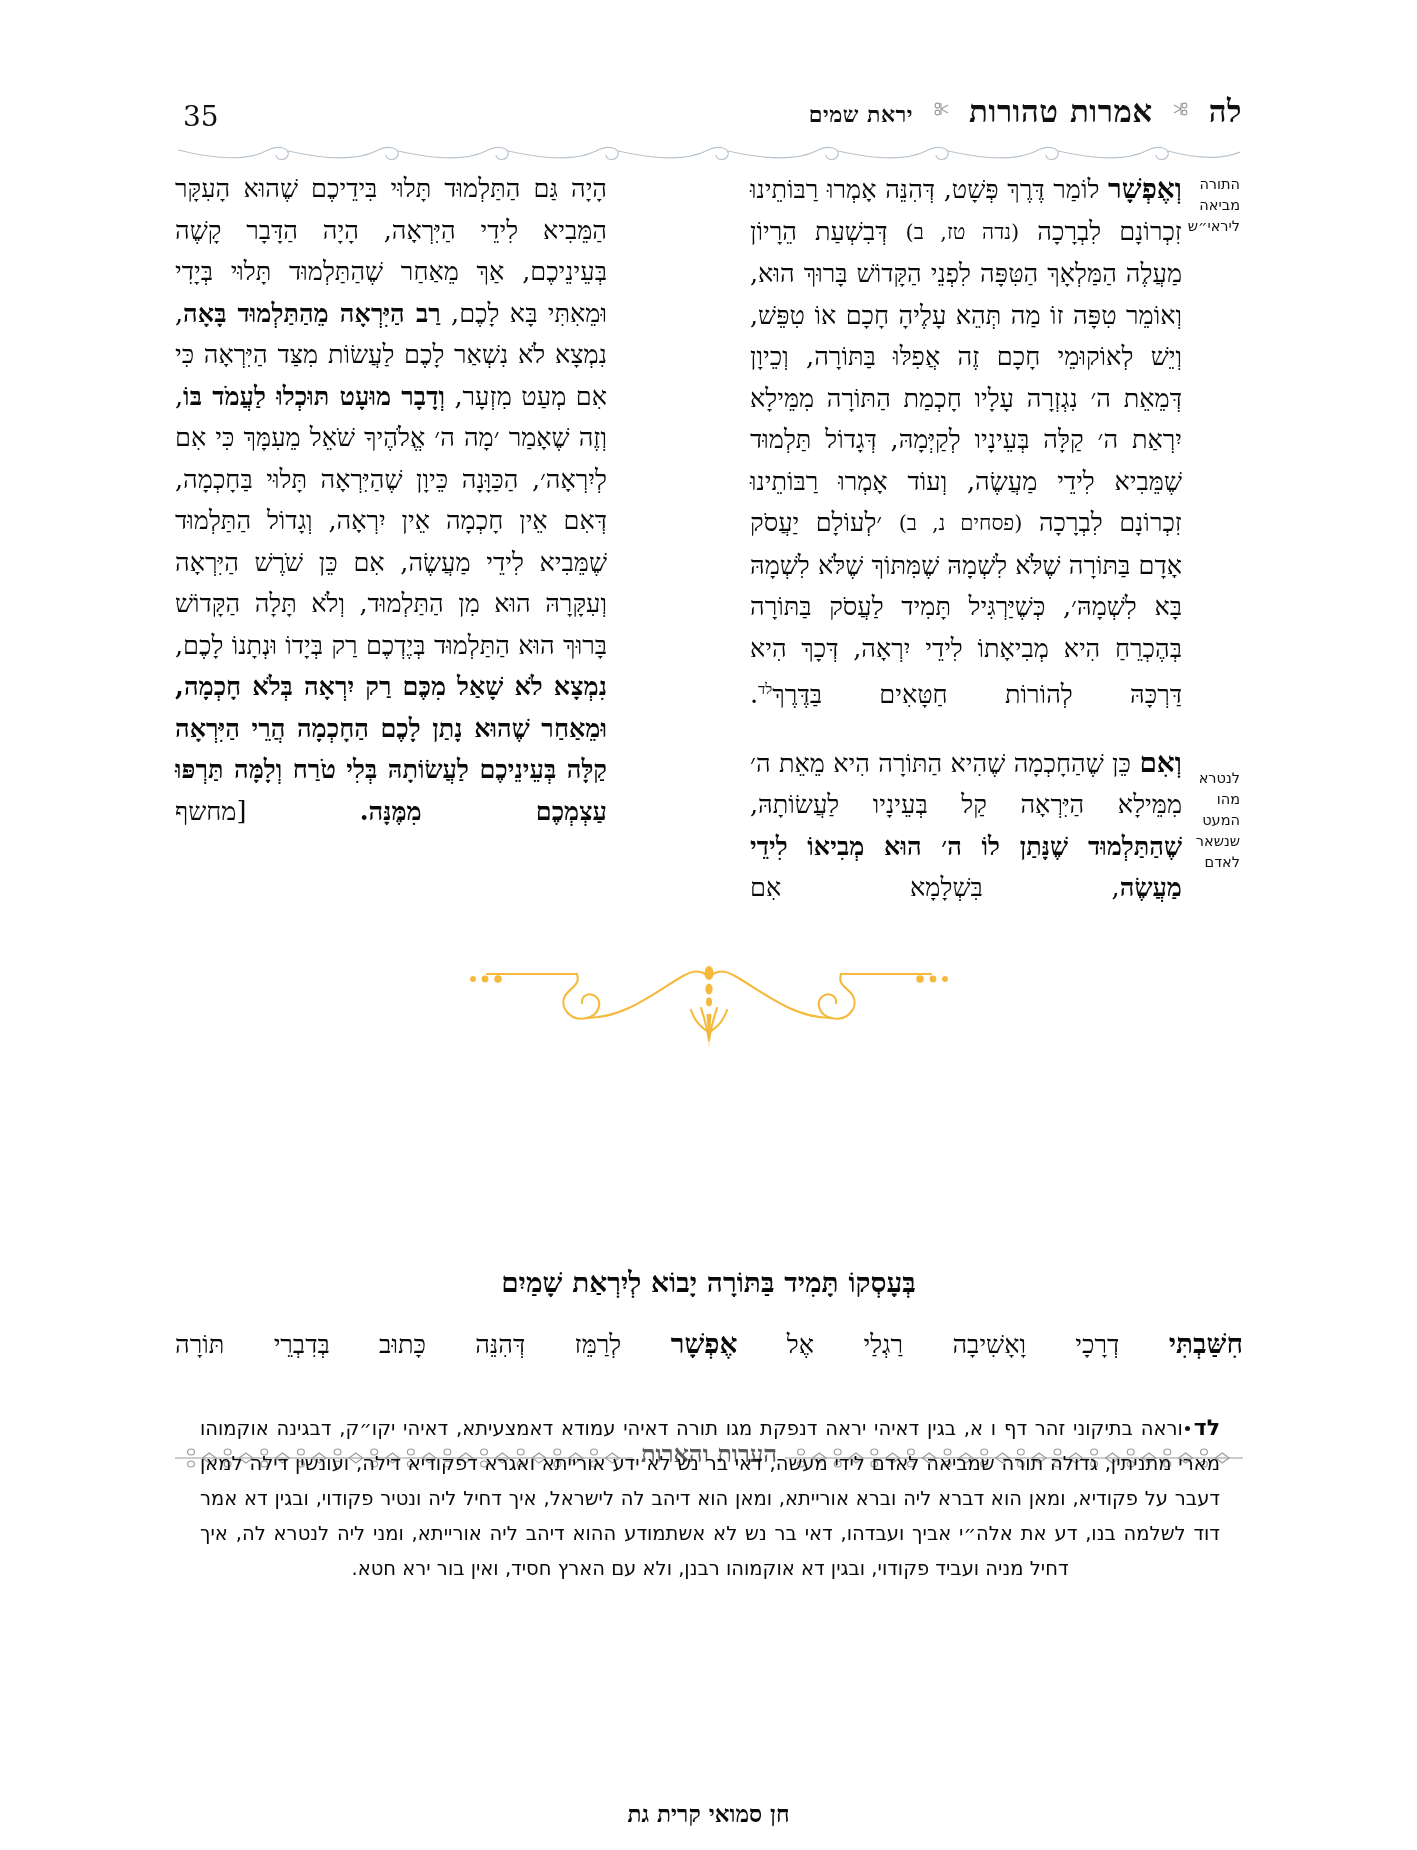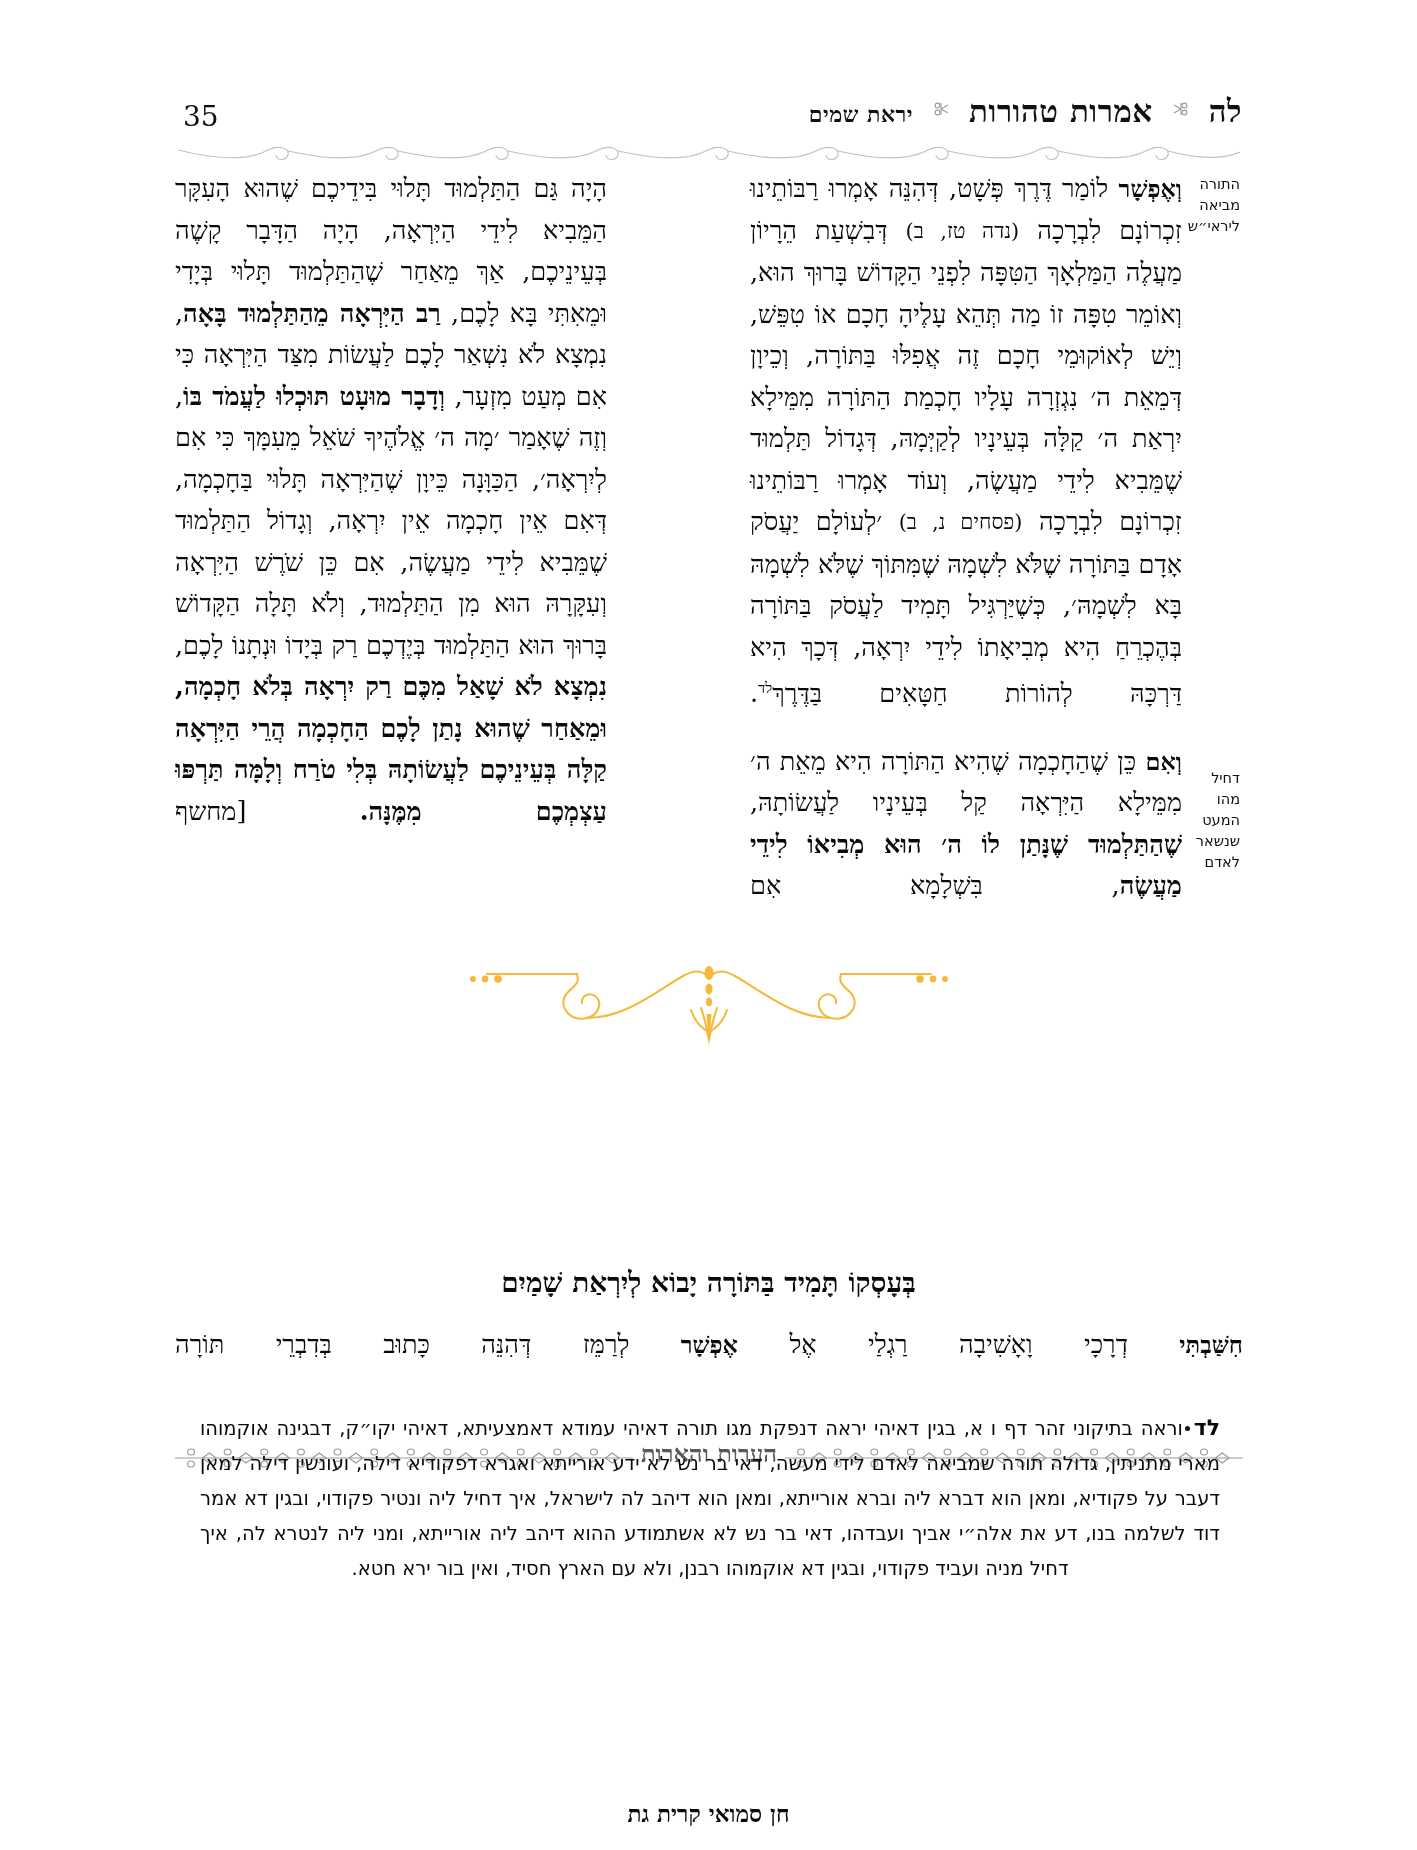--- a/index.html
+++ b/index.html
@@ -102,21 +102,21 @@
   .col-left  { left: 0px; }
 
   .col p {
     margin: 0;
     text-align: justify;
     text-align-last: justify;
   }
 
   .bigword {
     font-weight: bold;
-    font-size: 24px;
+    font-size: 28px;
   }
   .bold {
     font-weight: bold;
   }
   .cite {
     font-size: 21px;
     font-weight: normal;
     letter-spacing: 0;
     vertical-align: 1px;
   }
@@ -321,21 +321,21 @@
       <p style="height:26px">&nbsp;</p>
 
       <p><span class="bigword">וְאִם</span><span> כֵּן שֶׁהַחָכְמָה שֶׁהִיא הַתּוֹרָה הִיא מֵאֵת ה׳ מִמֵּילָא הַיִּרְאָה קַל בְּעֵינָיו לַעֲשׂוֹתָהּ, </span><span class="bold">שֶׁהַתַּלְמוּד שֶׁנָּתַן לוֹ ה׳ הוּא מְבִיאוֹ לִידֵי מַעֲשֶׂה</span><span>, בִּשְׁלָמָא אִם</span></p>
 
       <div class="gloss gloss-1">
         <div>התורה</div>
         <div>מביאה</div>
         <div>ליראי״ש</div>
       </div>
       <div class="gloss gloss-2">
-        <div>דחיל</div>
+        <div>לנטרא</div>
         <div>מהו</div>
         <div>המעט</div>
         <div>שנשאר</div>
         <div>לאדם</div>
       </div>
     </div>
 
     <div class="col col-left">
       <p><span>הָיָה גַּם הַתַּלְמוּד תָּלוּי בִּידֵיכֶם שֶׁהוּא הָעִקָּר הַמֵּבִיא לִידֵי הַיִּרְאָה, הָיָה הַדָּבָר קָשֶׁה בְּעֵינֵיכֶם, אַךְ מֵאַחַר שֶׁהַתַּלְמוּד תָּלוּי בְּיָדִי וּמֵאִתִּי בָּא לָכֶם, </span><span class="bold">רַב הַיִּרְאָה מֵהַתַּלְמוּד בָּאָה</span><span>, נִמְצָא לֹא נִשְׁאַר לָכֶם לַעֲשׂוֹת מִצַּד הַיִּרְאָה כִּי אִם מְעַט מִזְעָר, </span><span class="bold">וְדָבָר מוּעָט תּוּכְלוּ לַעֲמֹד בּוֹ</span><span>, וְזֶה שֶׁאָמַר ׳מָה ה׳ אֱלֹהֶיךָ שֹׁאֵל מֵעִמָּךְ כִּי אִם לְיִרְאָה׳, הַכַּוָּנָה כֵּיוָן שֶׁהַיִּרְאָה תָּלוּי בַּחָכְמָה, דְּאִם אֵין חָכְמָה אֵין יִרְאָה, וְגָדוֹל הַתַּלְמוּד שֶׁמֵּבִיא לִידֵי מַעֲשֶׂה, אִם כֵּן שֹׁרֶשׁ הַיִּרְאָה וְעִקָּרָהּ הוּא מִן הַתַּלְמוּד, וְלֹא תָּלָה הַקָּדוֹשׁ בָּרוּךְ הוּא הַתַּלְמוּד בְּיֶדְכֶם רַק בְּיָדוֹ וּנְתָנוֹ לָכֶם, </span><span class="bold">נִמְצָא לֹא שָׁאַל מִכֶּם רַק יִרְאָה בְּלֹא חָכְמָה, וּמֵאַחַר שֶׁהוּא נָתַן לָכֶם הַחָכְמָה הֲרֵי הַיִּרְאָה קַלָּה בְּעֵינֵיכֶם לַעֲשׂוֹתָהּ בְּלִי טֹרַח וְלָמָּה תַּרְפּוּ עַצְמְכֶם מִמֶּנָּה.</span> <span>[מחשף</span></p>
     </div>

